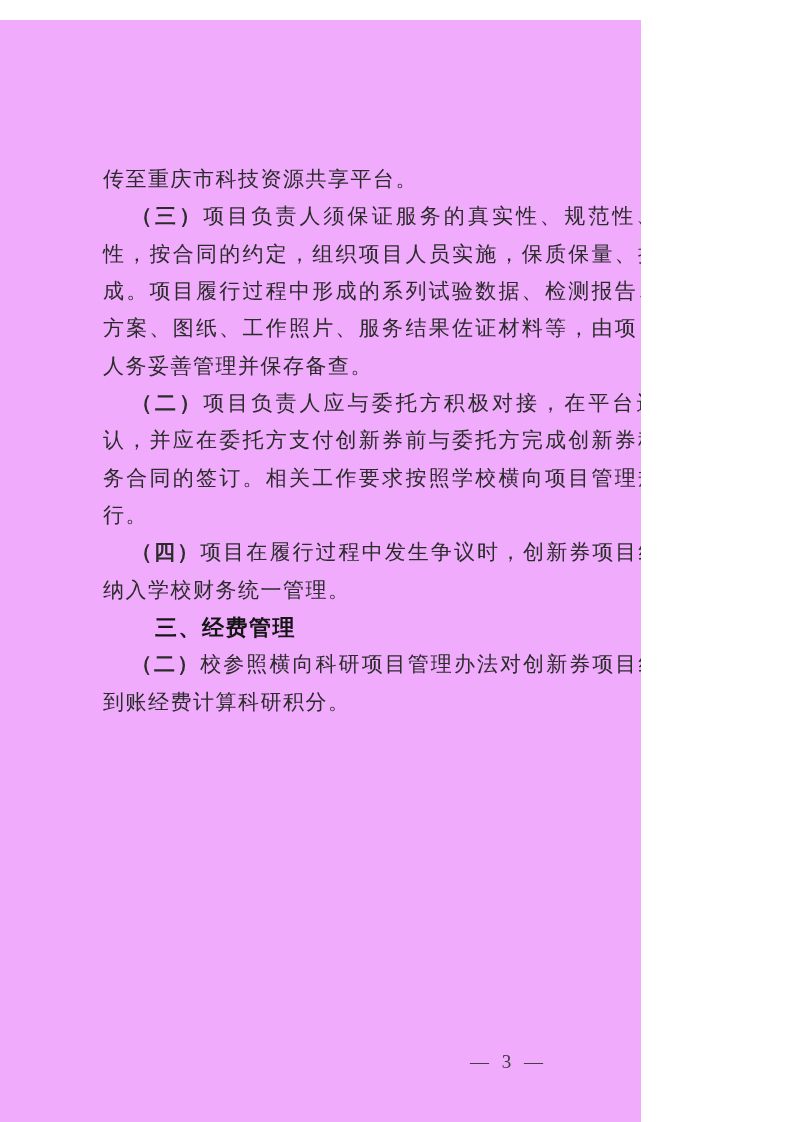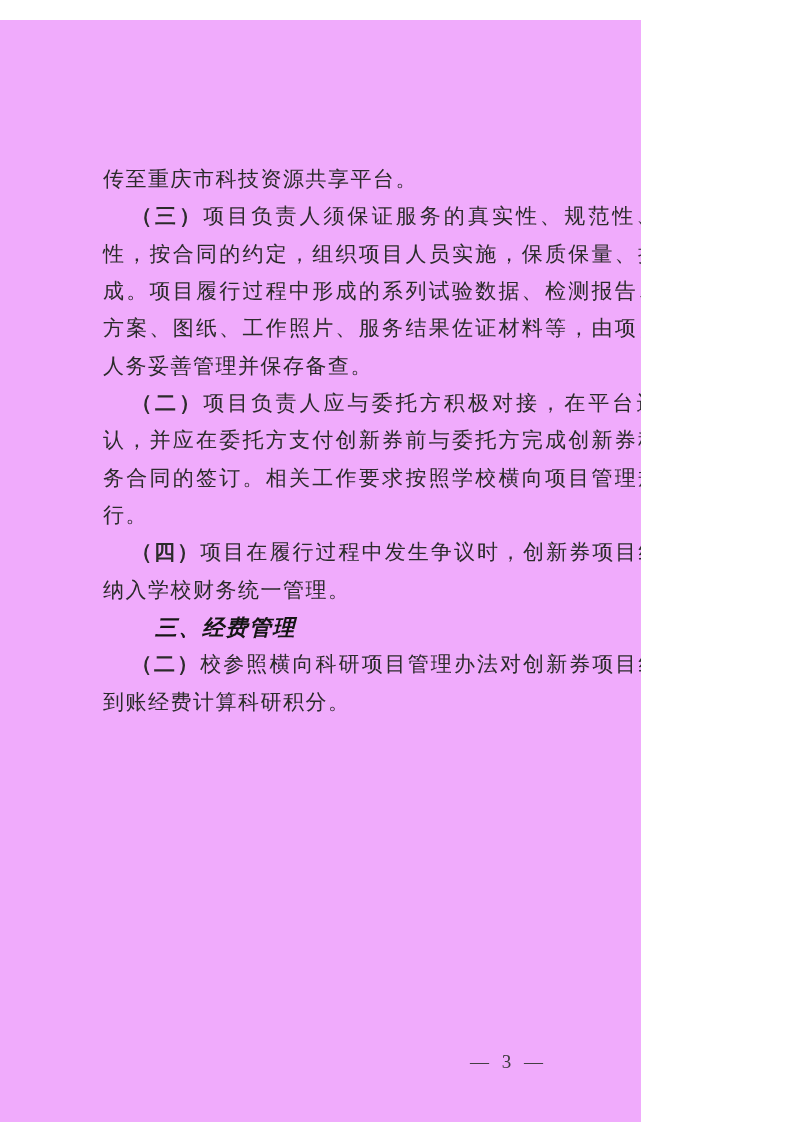--- a/index.html
+++ b/index.html
@@ -42,21 +42,20 @@
     margin: 0;
     padding: 0;
     font-family: "Liberation Sans", "DejaVu Sans", sans-serif;
     font-weight: bold;
     font-size: 22px;
     line-height: 37.33px;
     color: #151515;
     text-indent: 52px;
     text-align: left;
     letter-spacing: 1.5px;
-    font-style: italic;
   }
   .page-footer {
     position: absolute;
     top: 1030px;
     right: 94px;
     font-size: 19px;
     line-height: 24px;
     color: #3a3a3a;
     letter-spacing: 4px;
   }

